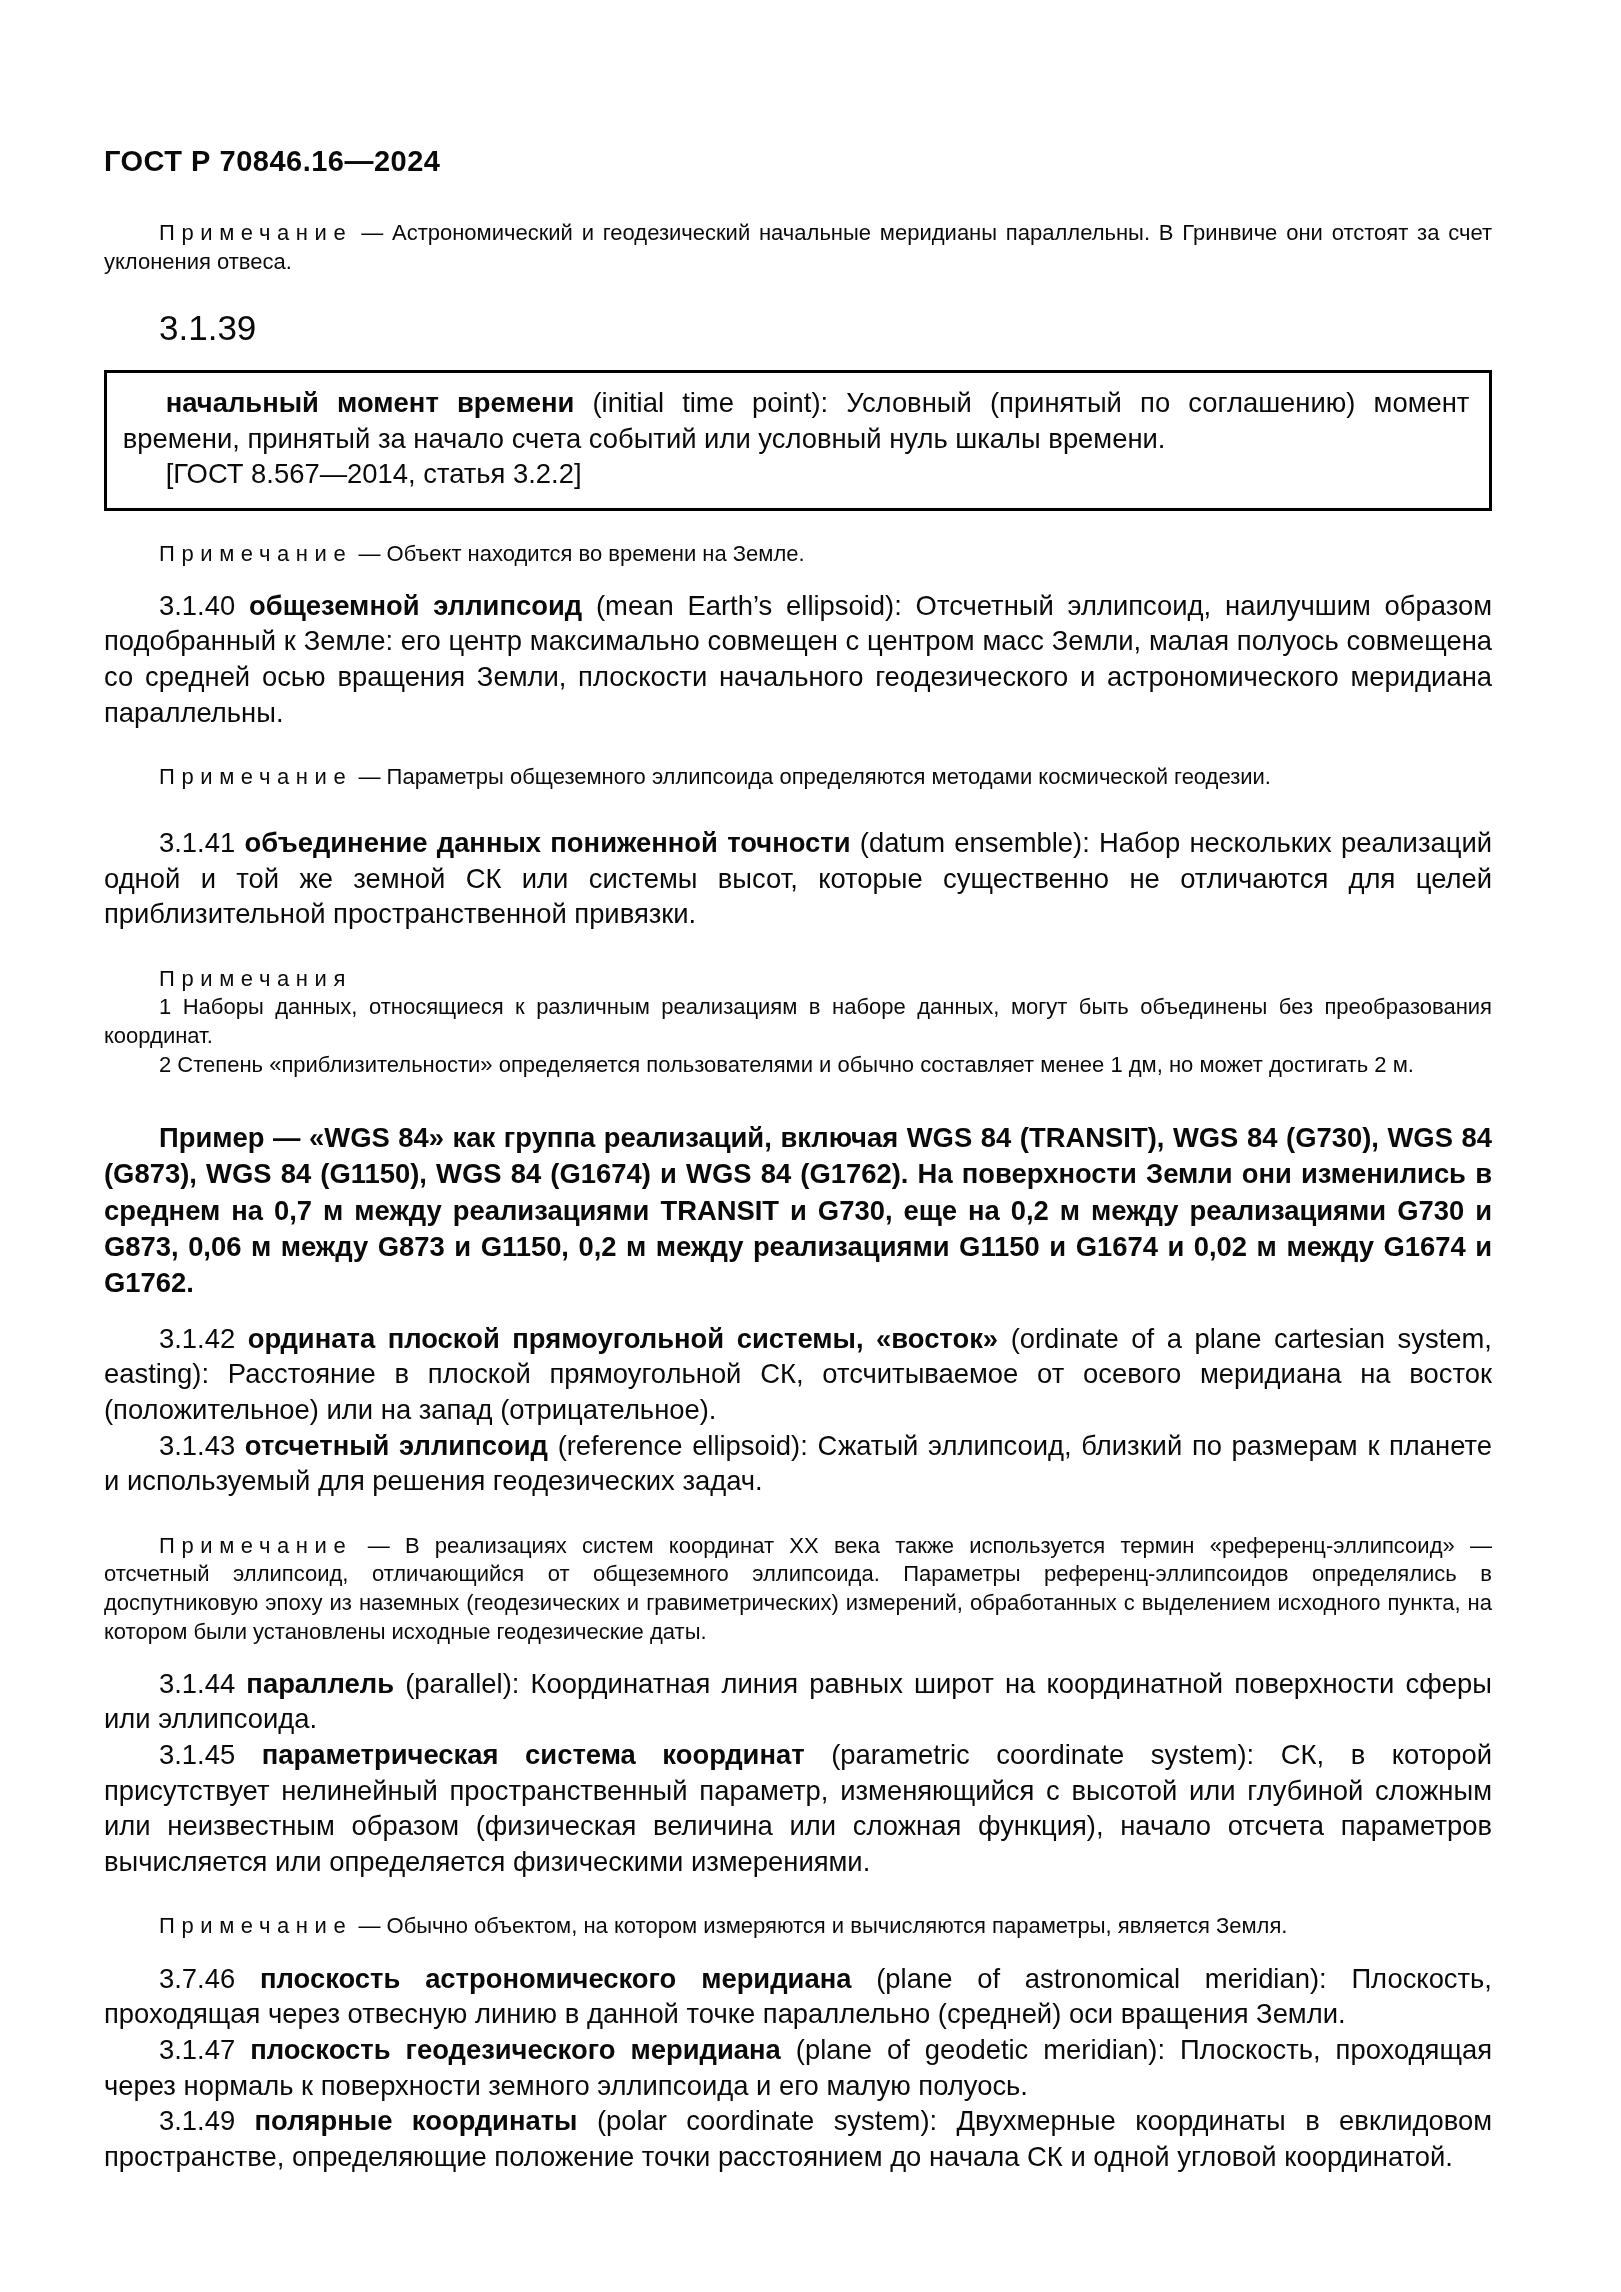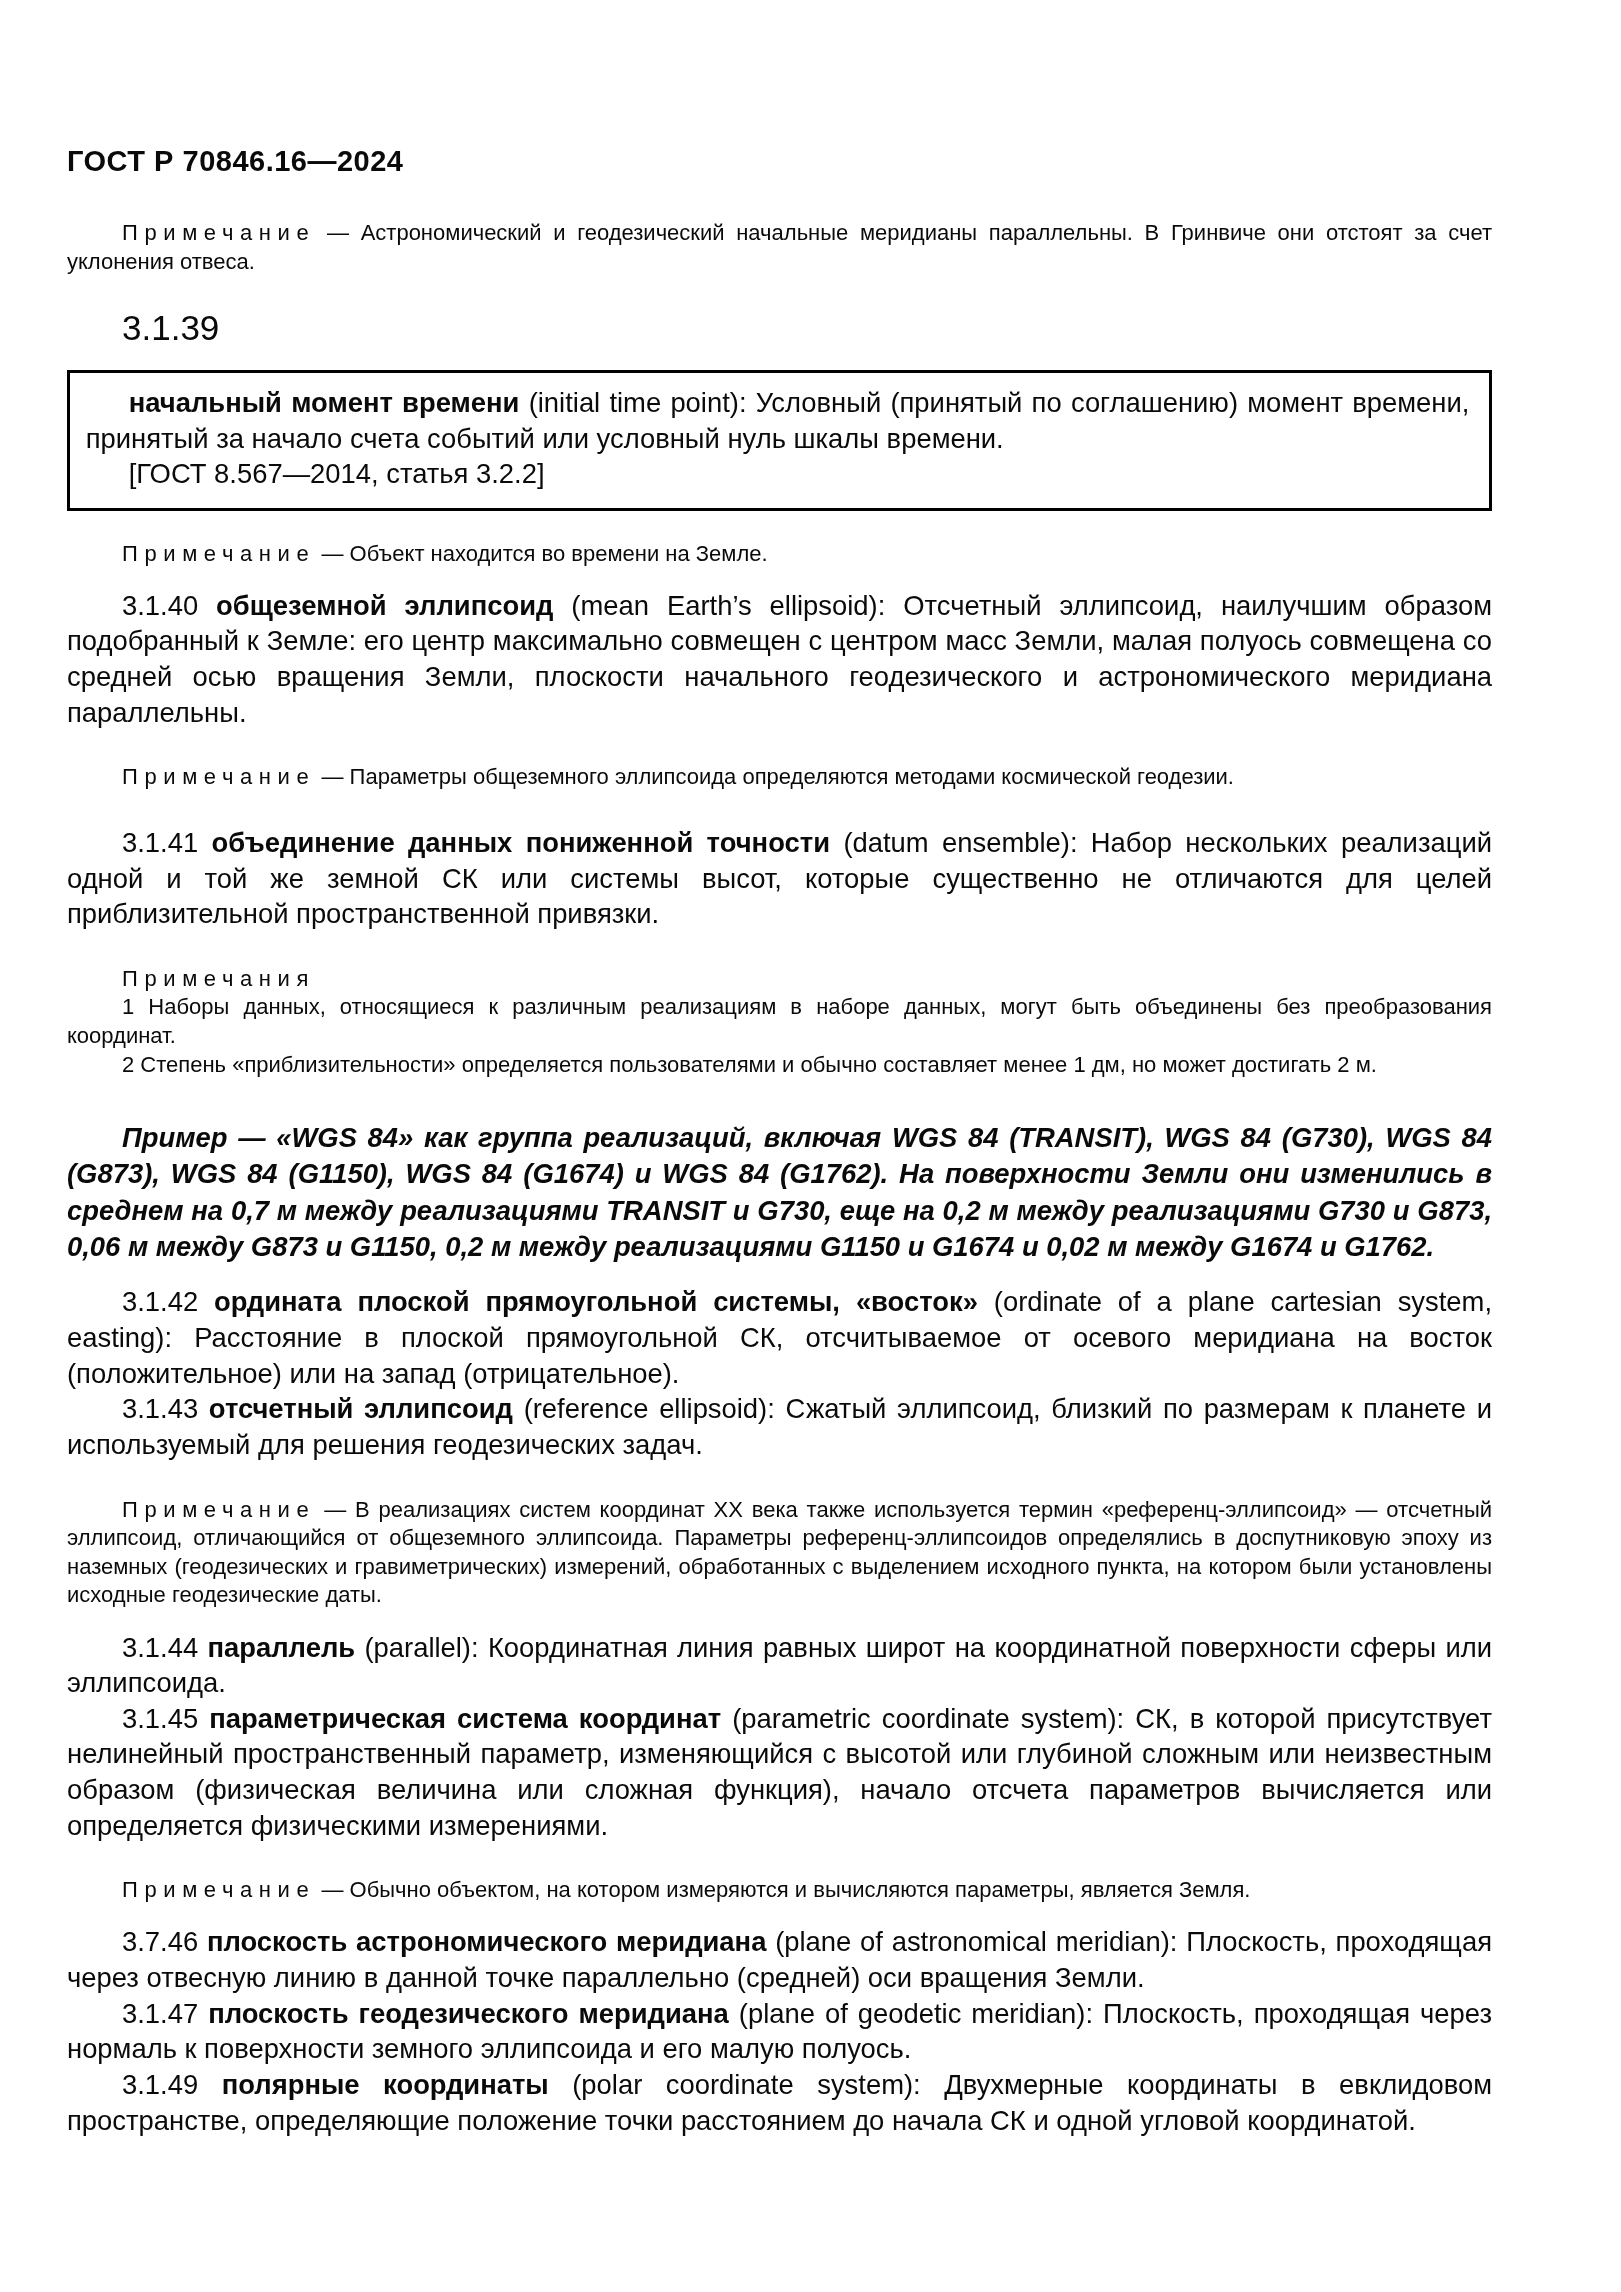--- a/index.html
+++ b/index.html
@@ -8,21 +8,21 @@
   body {
     height:2293px;
     background:#ffffff;
     color:#0a0a0a;
     font-family:"Liberation Sans", sans-serif;
     overflow:hidden;
   }
   .page {
     width:1621px;
     height:2293px;
-    padding:145px 129px 0 67px;
+    padding:145px 129px 0 104px;
     position:relative;
   }
   .doc-header {
     font-size:29px;
     font-weight:bold;
     letter-spacing:0.5px;
   }
   .body-p {
     font-size:27.4px;
     line-height:1.3;
@@ -41,21 +41,20 @@
     text-indent:55px;
   }
   .note-label { letter-spacing:0.30em; }
   .b { font-weight:bold; }
   .example {
     font-size:27.4px;
     line-height:1.32;
     text-align:justify;
     text-indent:55px;
     font-weight:bold;
-    font-style:italic;
   }
   .def-box {
     border:3.9px solid #000;
     padding:11.8px 19.6px 15.7px 15.7px;
   }
   .def-box .box-p {
     font-size:27.4px;
     line-height:1.3;
     text-align:justify;
     text-indent:43px;

